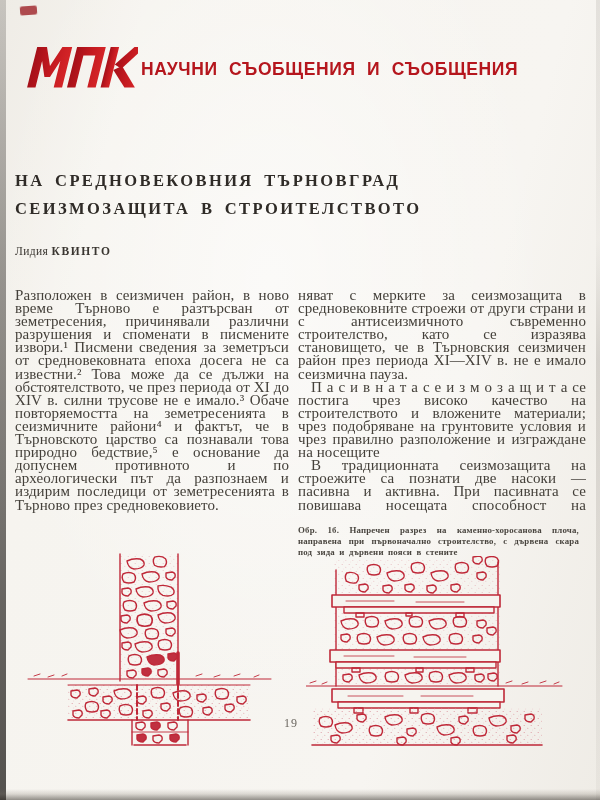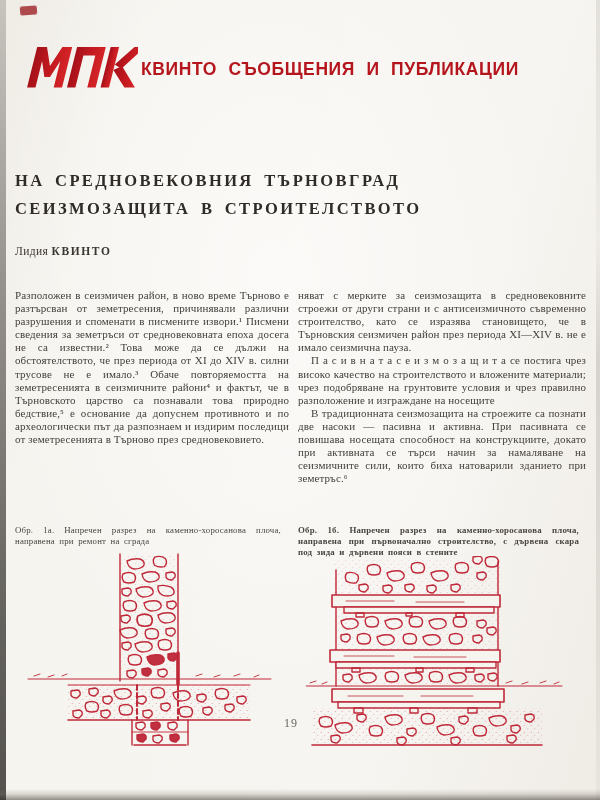--- a/index.html
+++ b/index.html
@@ -25,21 +25,21 @@
   .masthead-title{left:141px;top:59px;width:430px;
     font-family:"Liberation Sans", sans-serif;font-weight:bold;font-size:17.5px;
     color:#b5161d;letter-spacing:.6px;word-spacing:6px;white-space:nowrap;}
   .sr{position:absolute;width:1px;height:1px;overflow:hidden;clip:rect(0 0 0 0);}
   
   .title{left:15px;top:167px;width:460px;font-weight:bold;font-size:16.5px;line-height:28px;
     letter-spacing:2.4px;word-spacing:4px;color:#2f2b27;}
   .author{left:15px;top:245px;font-size:11.5px;color:#3a3631;letter-spacing:.4px;}
   .author b{letter-spacing:1.6px;text-align:right;}
   
-  .col{top:289px;height:224px;overflow:hidden;font-size:11px;line-height:13.1px;
+  .col{top:289px;height:224px;overflow:hidden;font-size:15px;line-height:13.1px;
     text-align:justify;letter-spacing:.1px;color:#44403a;}
   .col p{margin:0;}
   .col p.ind{text-indent:13px;}
   .col-l{left:15px;width:274px;}
   .col-r{left:298px;width:288px;}
   
   .cap{top:516px;font-size:8.8px;line-height:11px;text-align:justify;color:#49453f;
     letter-spacing:.2px;word-spacing:2px;}
   .cap-a{left:15px;width:266px;}
   .cap-b{left:298px;width:281px;font-weight:bold;}
@@ -72,41 +72,40 @@
       </defs>
       <g transform="translate(16,3) skewX(-14)" fill="url(#lg)">
         <polygon points="0,58 0,0 14,0 25,27 36,0 50,0 50,58 38,58 38,20 29,43 21,43 12,20 12,58"></polygon>
         <polygon points="57,0 98,0 98,58 86,58 86,12 69,12 69,58 57,58"></polygon>
         <polygon points="105,0 117,0 117,58 105,58"></polygon>
         <polygon points="117,25 139,0 154,0 128,31"></polygon>
         <polygon points="128,27 154,58 139,58 117,33"></polygon>
       </g>
     </svg>
   </div>
-  <div class="abs masthead-title">КВИНТО СЪОБЩЕНИЯ И ПУБЛИКАЦИИ</div>
+  <div class="abs masthead-title">НАУЧНИ СЪОБЩЕНИЯ И СЪОБЩЕНИЯ</div>
 
   <div class="abs title">
     <div>НА СРЕДНОВЕКОВНИЯ ТЪРНОВГРАД</div>
     <div>СЕИЗМОЗАЩИТА В СТРОИТЕЛСТВОТО</div>
   </div>
   <div class="abs author">
     <span>Лидия</span>
     <b>КВИНТО</b>
   </div>
 
   <div class="abs col col-l">
     <p>Разположен в сеизмичен район, в ново време Търново е разтърсван от земетресения, причинявали различни разрушения и споменати в писмените извори.¹ Писмени сведения за земетръси от средновековната епоха досега не са известни.² Това може да се дължи на обстоятелството, че през периода от XI до XIV в. силни трусове не е имало.³ Обаче повторяемостта на земетресенията в сеизмичните райони⁴ и фактът, че в Търновското царство са познавали това природно бедствие,⁵ е основание да допуснем противното и по археологически път да разпознаем и издирим последици от земетресенията в Търново през средновековието.</p>
   </div>
   <div class="abs col col-r">
     <p>няват с мерките за сеизмозащита в средновековните строежи от други страни и с антисеизмичното съвременно строителство, като се изразява становището, че в Търновския сеизмичен район през периода XI—XIV в. не е имало сеизмична пауза.</p>
     <p class="ind">П а с и в н а т а   с е и з м о з а щ и т а се постига чрез високо качество на строителството и вложените материали; чрез подобряване на грунтовите условия и чрез правилно разположение и изграждане на носещите</p>
     <p class="ind">В традиционната сеизмозащита на строежите са познати две насоки — пасивна и активна. При пасивната се повишава носещата способност на конструкциите, докато при активната се търси начин за намаляване на сеизмичните сили, които биха натоварили зданието при земетръс.⁶</p>
   </div>
 
-  <p class="abs cap cap-a">Обр. 1а. Напречен разрез на каменно-хоросанова плоча, направена при ремонт на сграда</p>
   <p class="abs cap cap-b">Обр. 1б. Напречен разрез на каменно-хоросанова плоча, направена при първоначално строителство, с дървена скара под зида и дървени пояси в стените</p>
 
   <svg class="abs fig-a" width="285" height="235" viewBox="0 0 285 235">
     <defs>
       <pattern id="stip" width="7" height="7" patternUnits="userSpaceOnUse">
         <circle cx="1.2" cy="1.5" r=".6" fill="#dc97a0"></circle>
         <circle cx="4.8" cy="4.2" r=".5" fill="#dc97a0"></circle>
         <circle cx="2.8" cy="6" r=".4" fill="#e7b4bb"></circle>
       </pattern>
       <path id="st1" d="M-6,-4 Q0,-7 5,-4 Q8,0 5,4 Q0,6 -5,4 Q-8,0 -6,-4 Z"></path>

